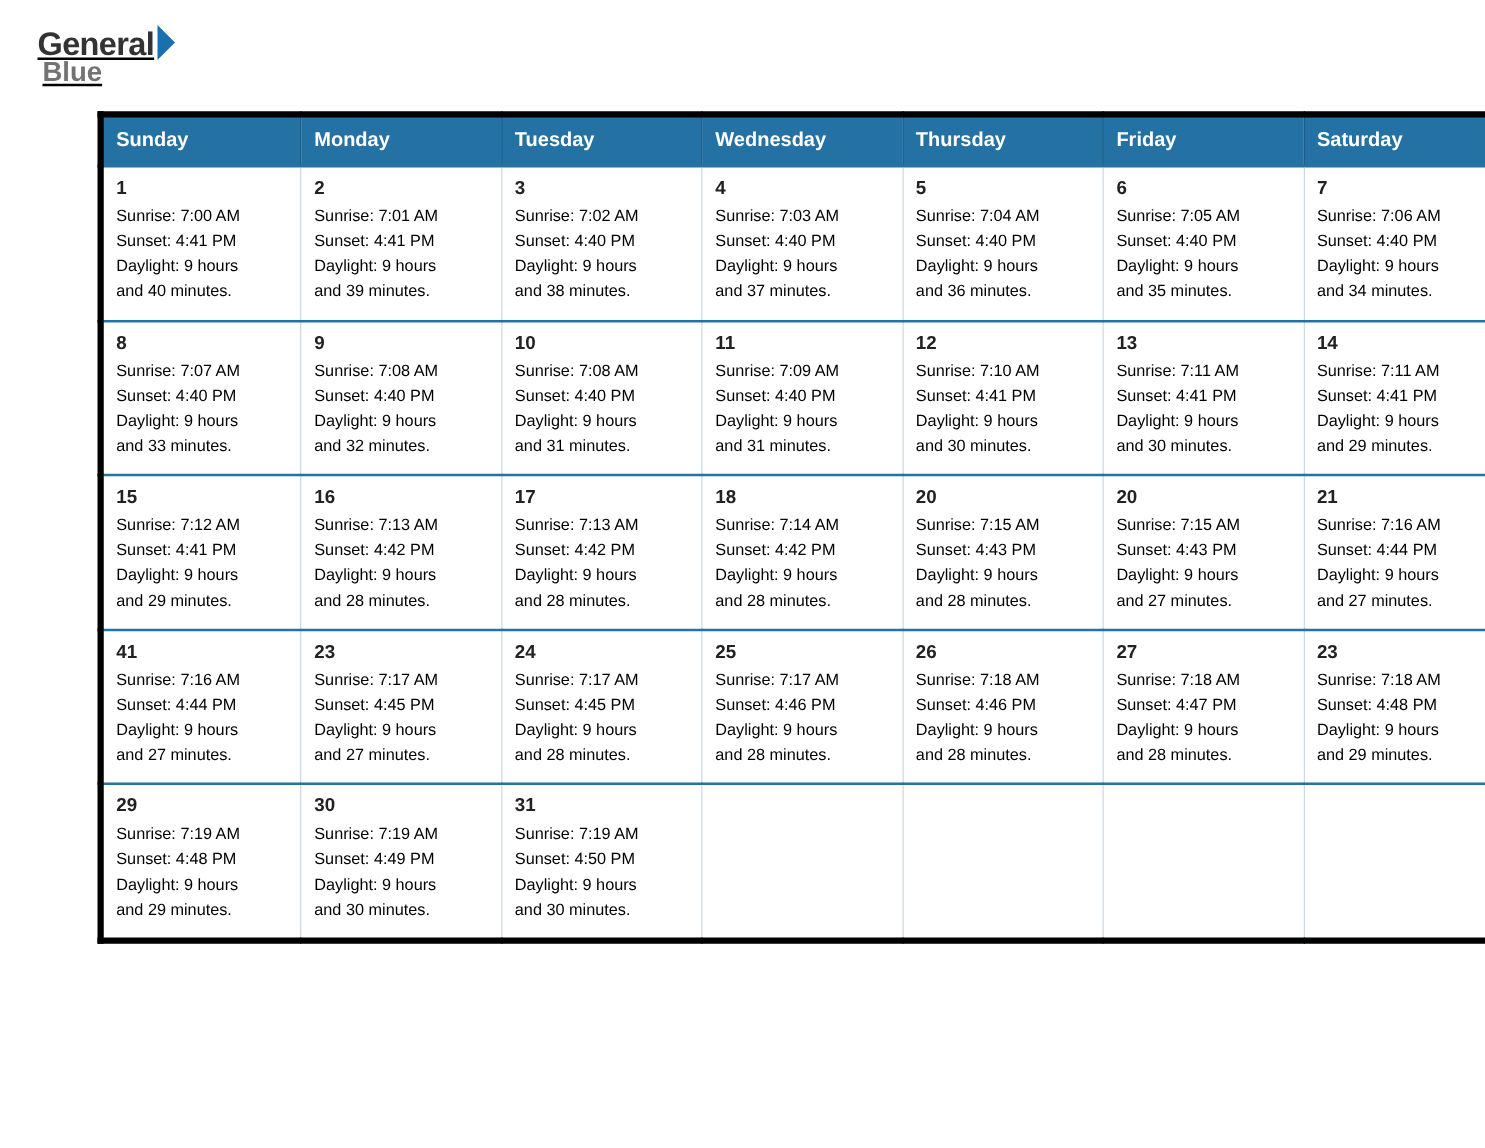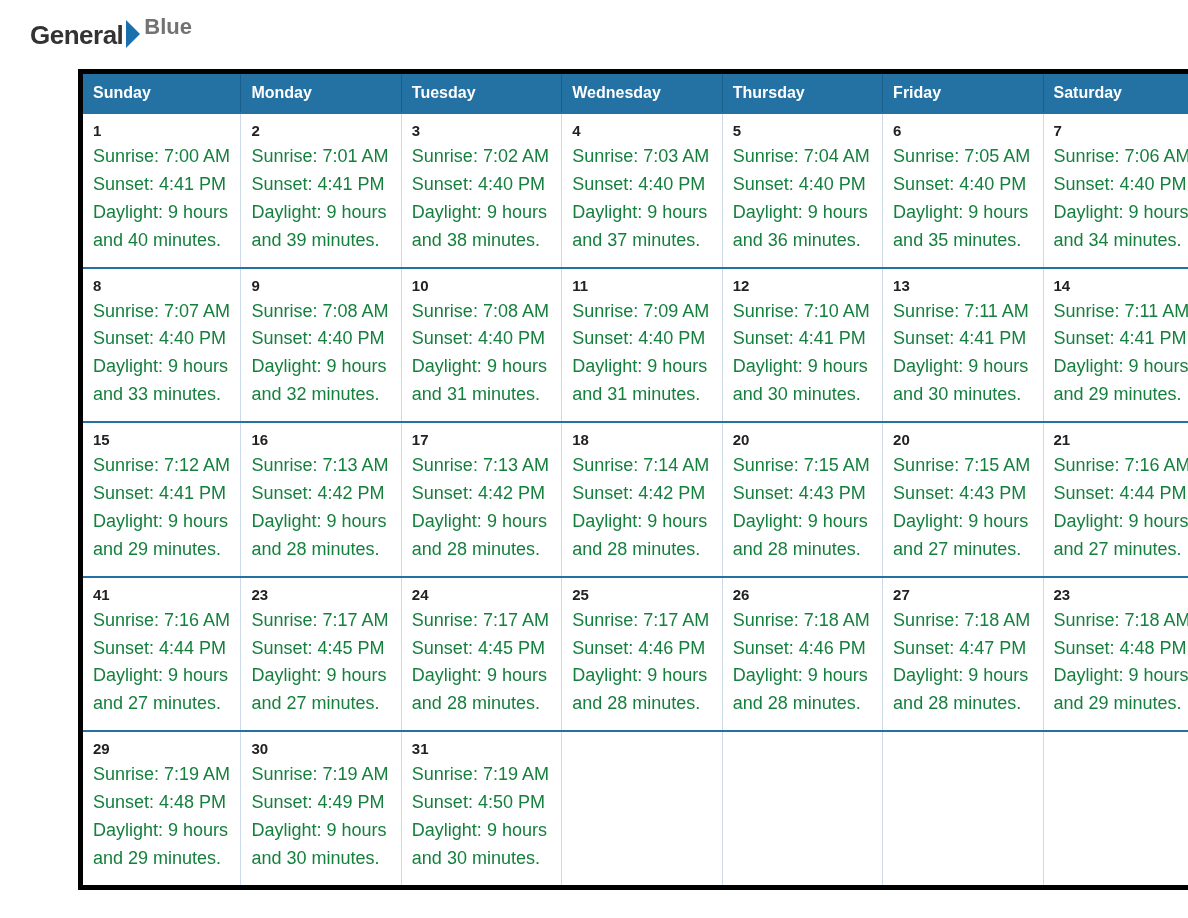--- a/index.html
+++ b/index.html
@@ -11,21 +11,23 @@
       padding: 20px 30px;
     }
     .header {
       display: flex;
       justify-content: space-between;
       align-items: flex-start;
       margin-bottom: 18px;
     }
     .logo {
       display: flex;
+      flex-direction: column;
       align-items: flex-start;
+      text-decoration: underline;
     }
     .logo-top {
       display: flex;
       align-items: center;
     }
     .logo-general {
       font-size: 26px;
       font-weight: bold;
       color: #333;
       letter-spacing: -0.5px;
@@ -90,22 +92,22 @@
       min-height: 100px;
     }
     .day-number {
       font-size: 15px;
       font-weight: bold;
       color: #222;
       margin-bottom: 4px;
       display: block;
     }
     .day-info {
-      font-size: 18px;
-      color: #15803d;
+      font-size: 13px;
+      color: #000000;
       line-height: 1.55;
     }
     .empty-cell {
       background: #fff;
     }
   </style>
 </head>
 <body>
 
 <div class="header">

